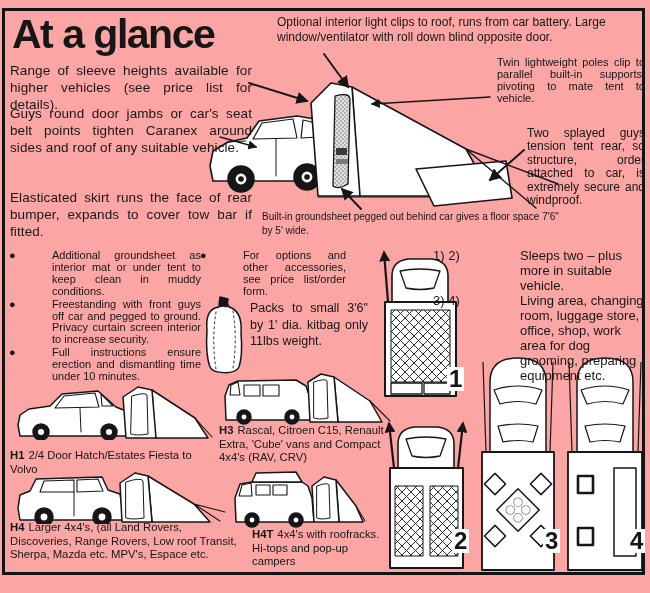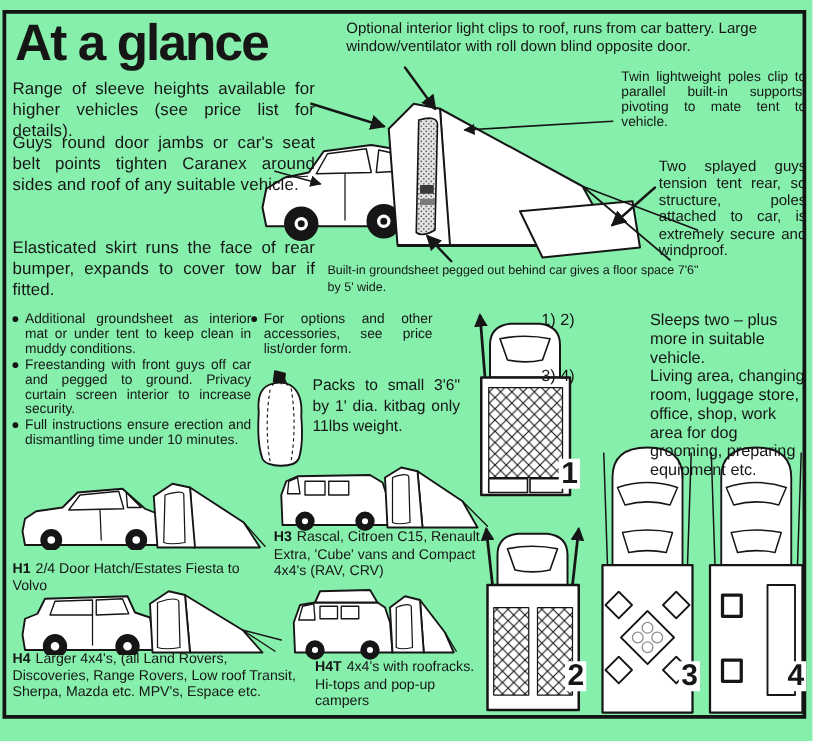--- a/index.html
+++ b/index.html
@@ -1,32 +1,32 @@
 <!DOCTYPE html>
 <html><head>
 <meta charset="utf-8">
 <style>
   html,body{margin:0;padding:0;background:#fff;}
-  .page{position:relative;width:650px;height:593px;background:#86efac;overflow:hidden;
+  .page{position:relative;width:650px;height:593px;background:#fca5a5;overflow:hidden;
         font-family:"Liberation Sans", sans-serif;color:#161616;
         -webkit-font-smoothing:antialiased;}
   .frame{position:absolute;left:2px;top:8px;width:643px;height:567px;
          border:3px solid #141414;box-sizing:border-box;}
   .abs{position:absolute;}
   .title{font-size:41px;font-weight:900;letter-spacing:-1.5px;line-height:1;}
   .para{font-size:13.5px;line-height:17px;text-align:justify;letter-spacing:.1px;}
   .topnote{font-size:12px;line-height:15px;}
   .polestxt{font-size:11px;line-height:11.9px;text-align:justify;}
   .splaytxt{font-size:12px;line-height:13.4px;text-align:justify;}
   .gcap{font-size:10px;line-height:13.6px;}
   .packtxt{font-size:12.5px;line-height:16.5px;text-align:justify;}
   .bullets{display:flex;flex-direction:column;gap:1px;}
   .brow{display:flex;}
   .bdot{flex:0 0 11px;font-size:11px;line-height:11.9px;}
-  .btxt{flex:1;font-size:11px;line-height:11.9px;text-align:justify;}
+  .btxt{flex:1;font-size:11px;line-height:11.9px;text-align:justify;margin-left:32px;}
   .uses .urow{display:flex;font-size:13px;line-height:15px;}
   .uses .upre{flex:0 0 40px;}
   .uses .utxt{flex:1;margin-left:47px;}
   .cap{font-size:11.3px;line-height:13.5px;}
   .cap .code{font-weight:bold;margin-right:4px;}
   .plannum{position:absolute;font-size:24px;font-weight:600;line-height:1.02;
            background:#fff;padding:0 2px;}
   svg{display:block;}
   .artlayer{pointer-events:none;}
   .z1{z-index:1;}
@@ -91,21 +91,21 @@
   <div class="abs z1 para" style="left:10px;top:105px;width:242px;">Guys round door jambs or car's seat belt points tighten Caranex around sides and roof of any suitable vehicle.</div>
 
   <div class="abs z1 para" style="left:10px;top:62px;width:242px;">Range of sleeve heights available for higher vehicles (see price list for details).</div>
 
   <div class="abs z1 para" style="left:10px;top:189px;width:242px;">Elasticated skirt runs the face of rear bumper, expands to cover tow bar if fitted.</div>
 
   <div class="abs z1 topnote" style="left:277px;top:15px;width:368px;">Optional interior light clips to roof, runs from car battery. Large window/ventilator with roll down blind opposite door.</div>
 
   <div class="abs z1 polestxt" style="left:497px;top:57px;width:148px;">Twin lightweight poles clip to parallel built-in supports, pivoting to mate tent to vehicle.</div>
 
-  <div class="abs z1 splaytxt" style="left:527px;top:127px;width:118px;">Two splayed guys tension tent rear, so structure, poles attached to car, is extremely secure and windproof.</div>
+  <div class="abs z1 splaytxt" style="left:527px;top:127px;width:118px;">Two splayed guys tension tent rear, so structure, order attached to car, is extremely secure and windproof.</div>
 
   <div class="abs z1 gcap" style="left:262px;top:210px;width:300px;">Built-in groundsheet pegged out behind car gives a floor space 7'6" by 5' wide.</div>
 
   <div class="abs z1 bullets" style="left:9px;top:250px;width:192px;">
     <div class="brow">
       <span class="bdot">●</span>
       <span class="btxt">Additional groundsheet as interior mat or under tent to keep clean in muddy conditions.</span>
     </div>
     <div class="brow">
       <span class="bdot">●</span>

